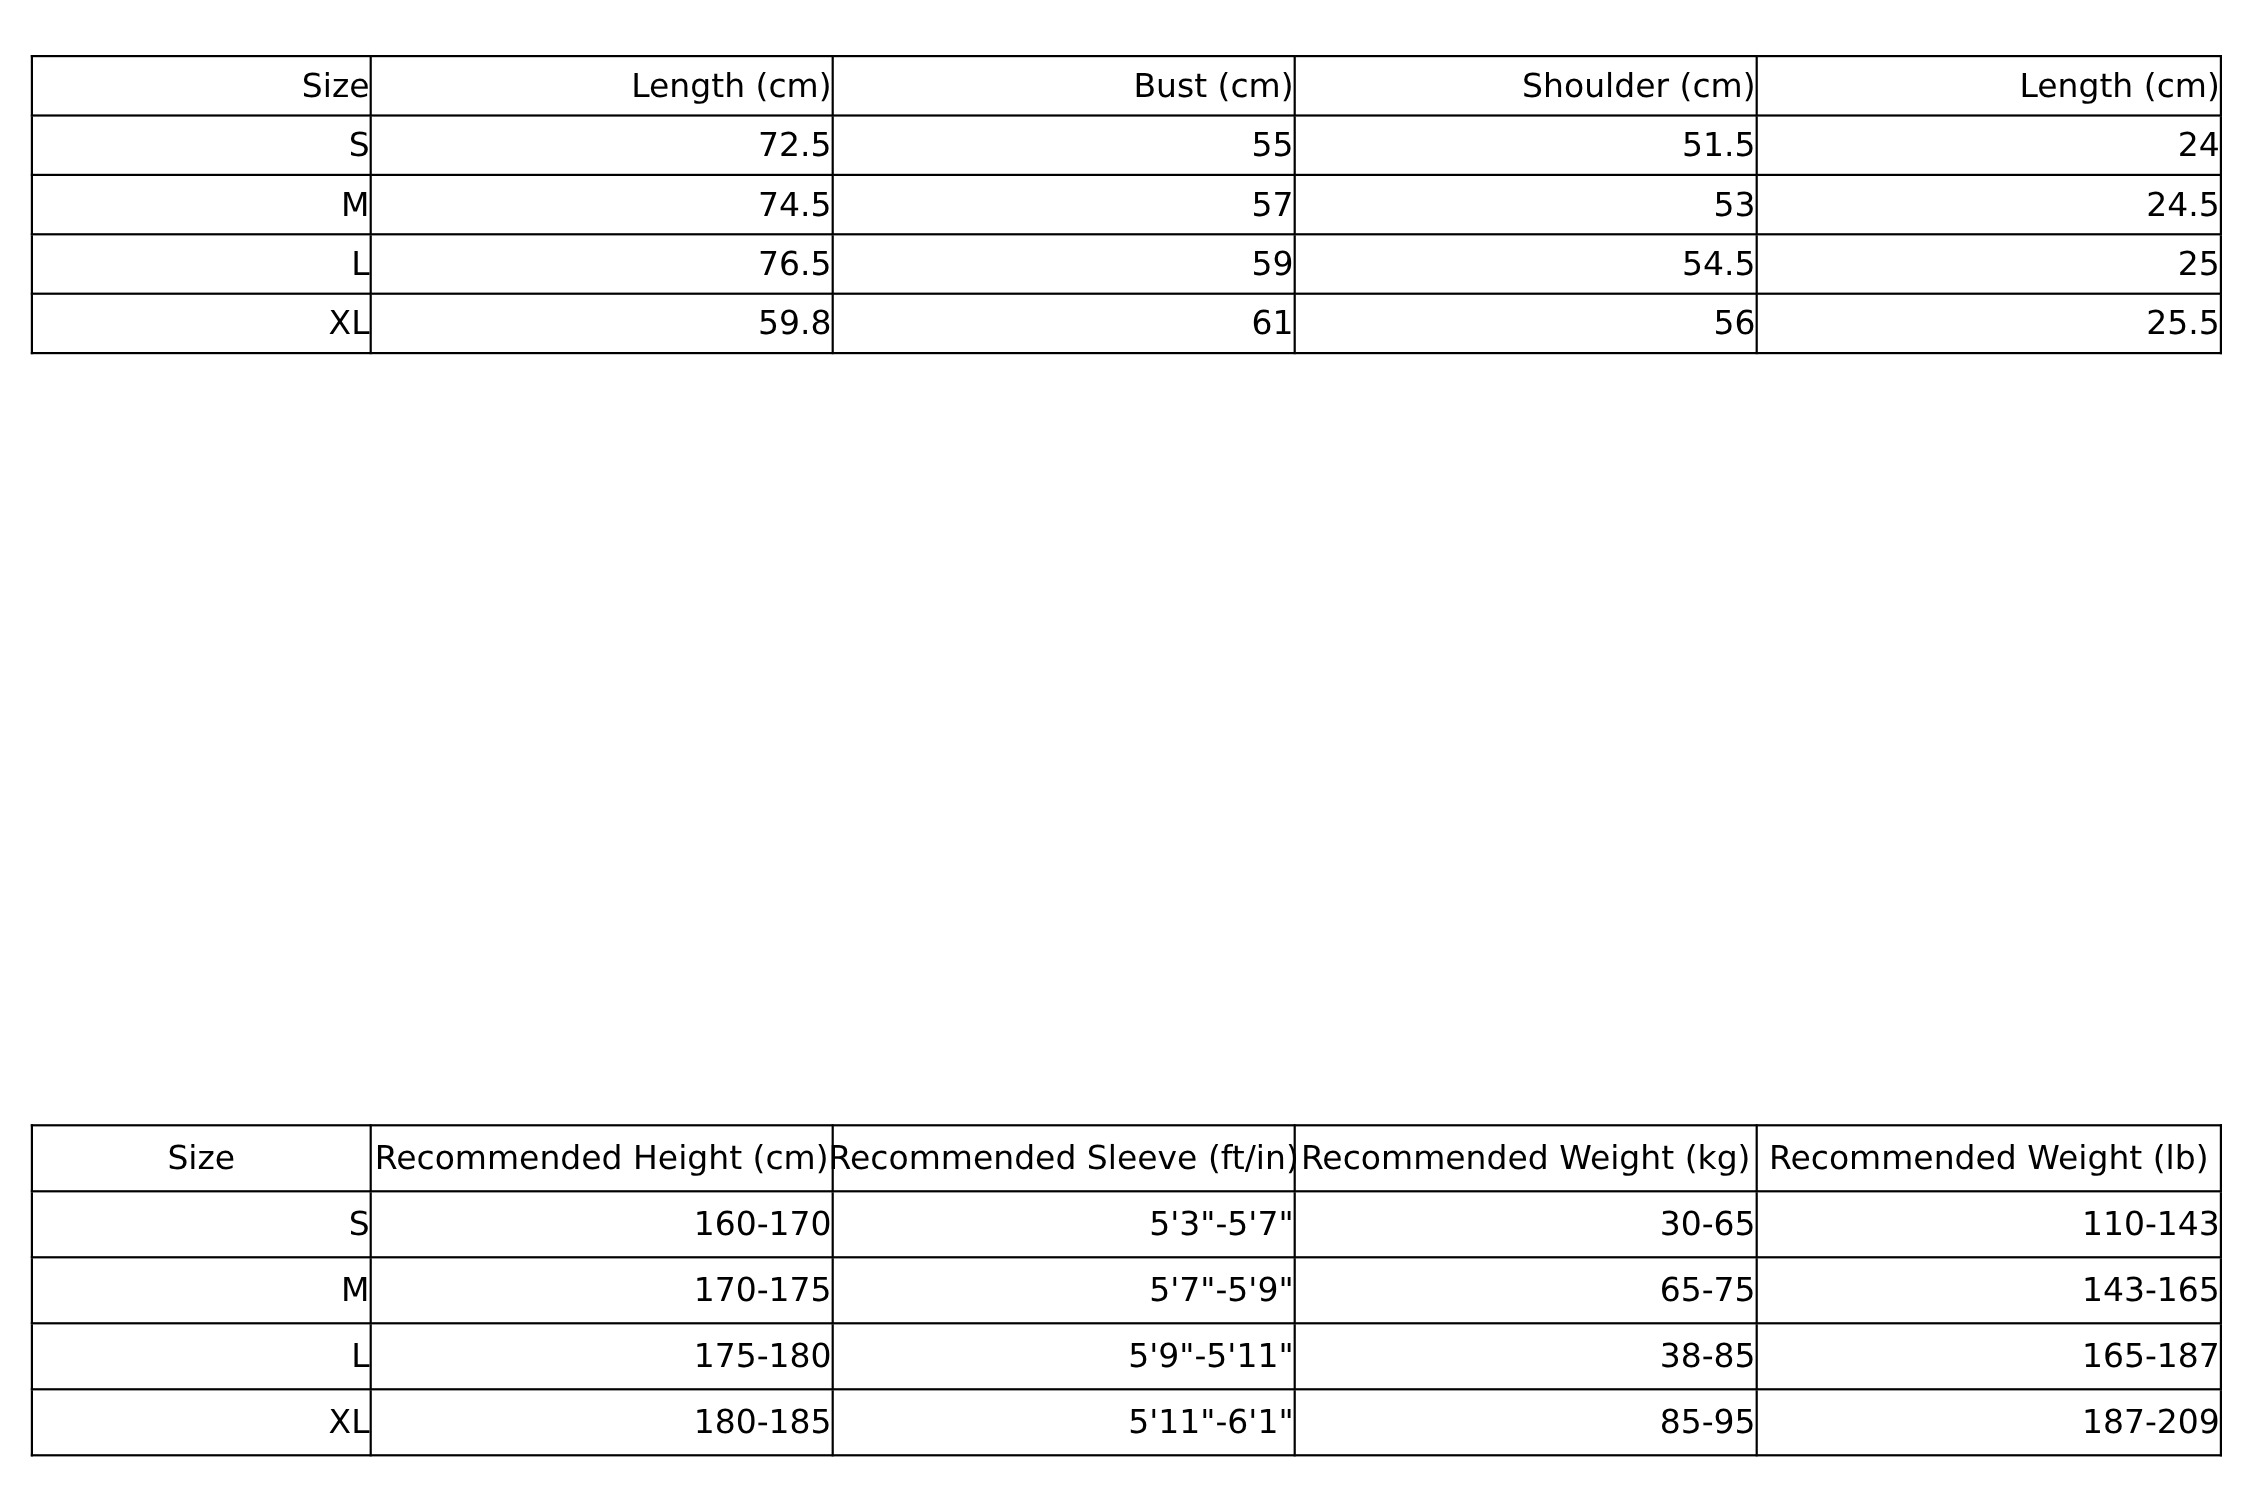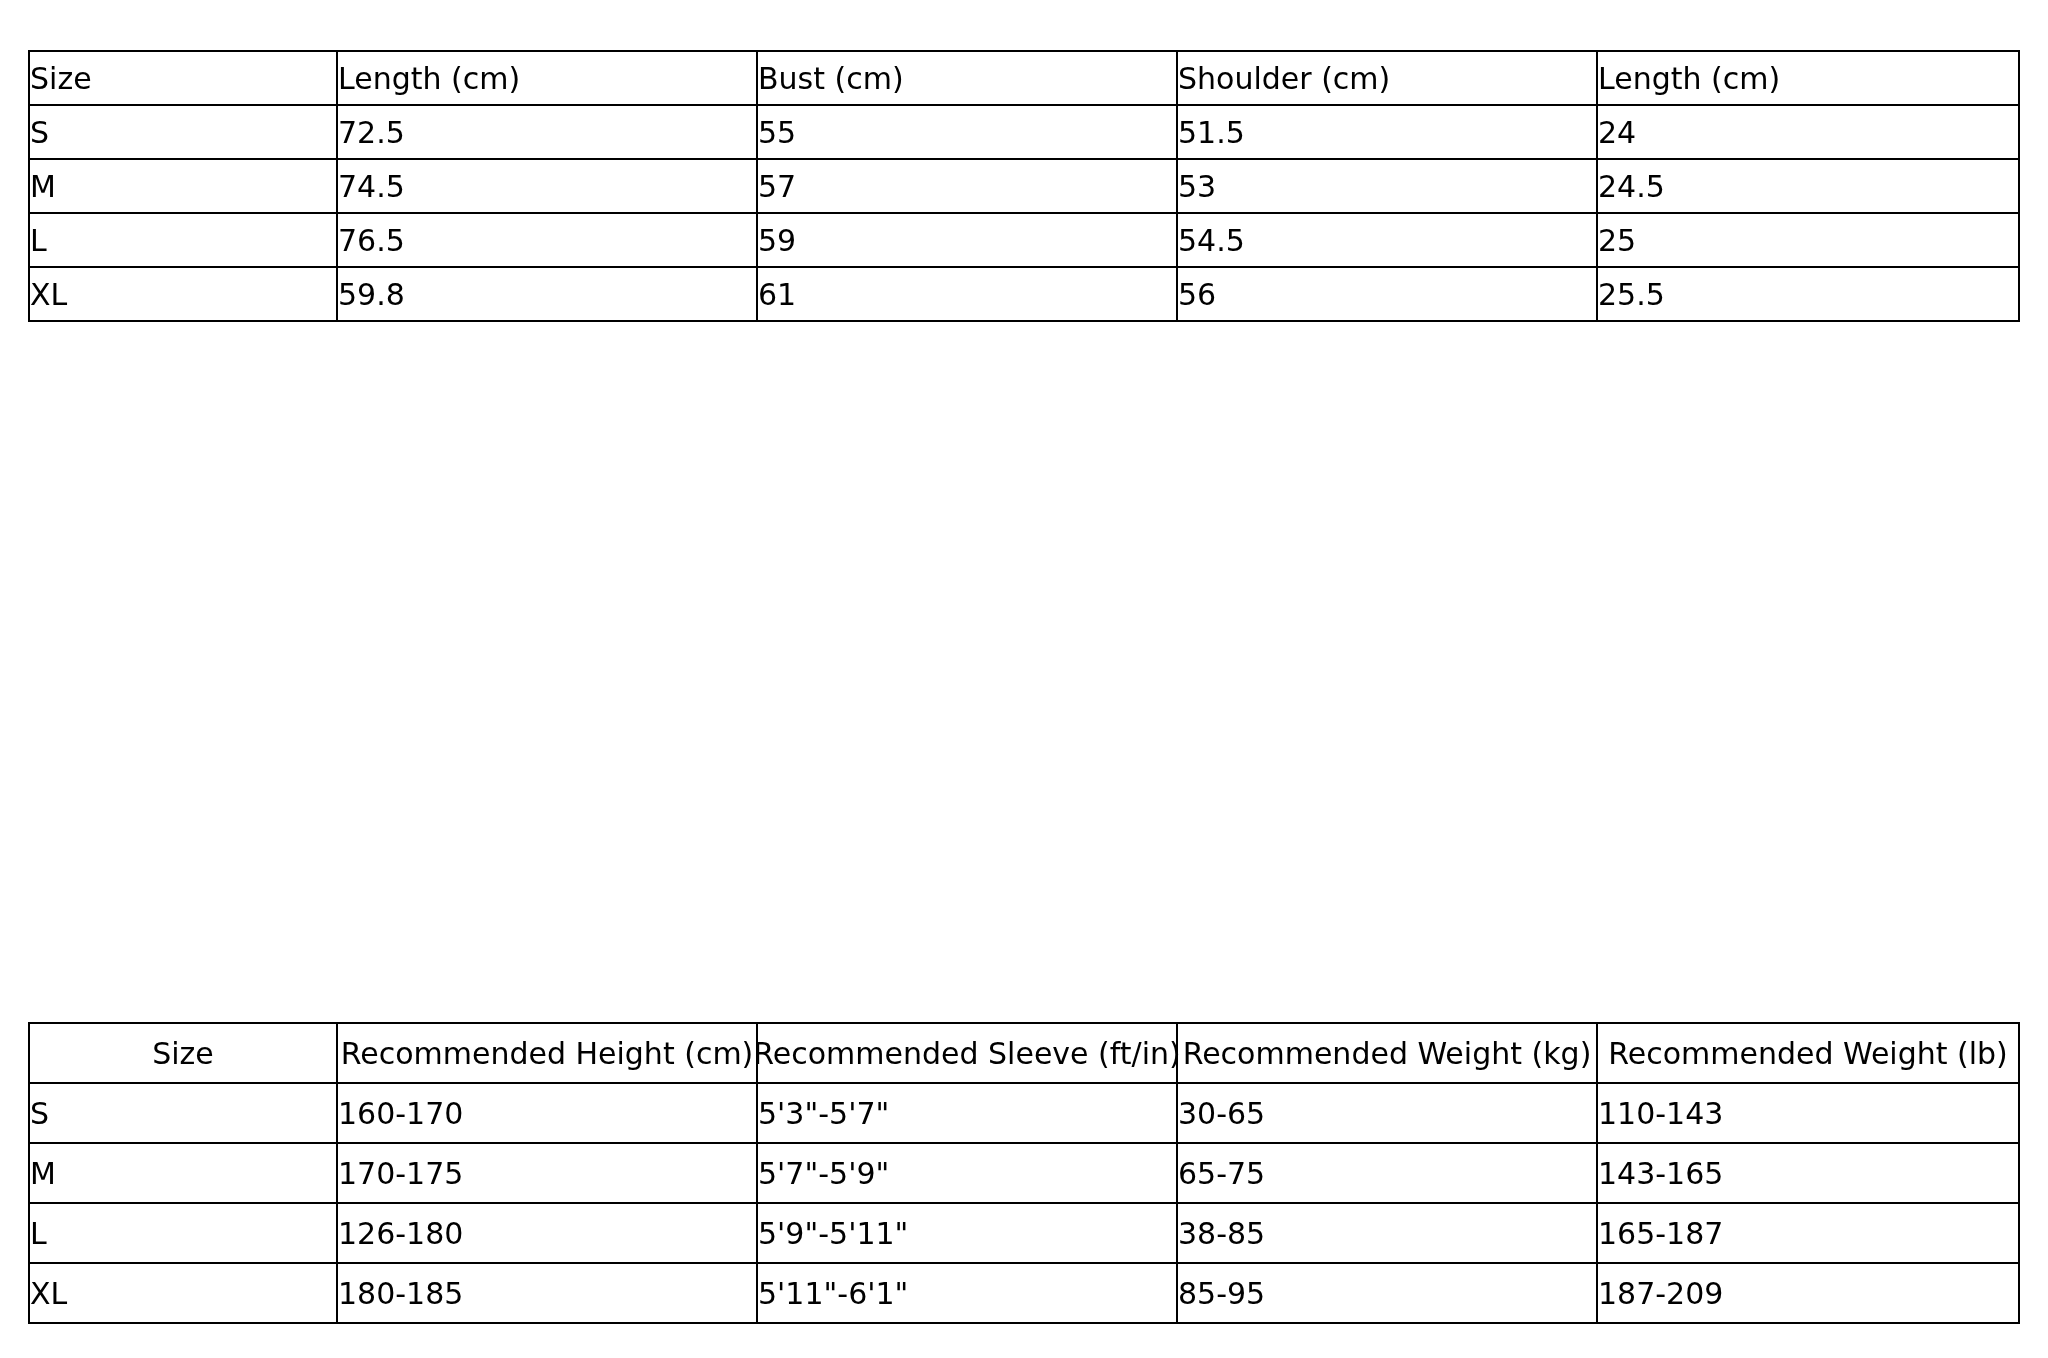--- a/index.html
+++ b/index.html
@@ -26,21 +26,21 @@
 
   table.size-table {
     position: absolute;
     border-collapse: collapse;
     table-layout: fixed;
     background: #ffffff;
   }
   table.size-table td,
   table.size-table th {
     border: 2px solid #000000;
-    text-align: left;
+    text-align: right;
     vertical-align: middle;
     font-weight: normal;
     font-size: 30px;
     line-height: 1.1;
     padding: 0;
     white-space: nowrap;
     overflow: visible;
   }
 
   
@@ -179,21 +179,21 @@
       </tr>
       <tr>
         <td>M</td>
         <td>170-175</td>
         <td>5'7"-5'9"</td>
         <td>65-75</td>
         <td>143-165</td>
       </tr>
       <tr>
         <td>L</td>
-        <td>126-180</td>
+        <td>175-180</td>
         <td>5'9"-5'11"</td>
         <td>38-85</td>
         <td>165-187</td>
       </tr>
       <tr>
         <td>XL</td>
         <td>180-185</td>
         <td>5'11"-6'1"</td>
         <td>85-95</td>
         <td>187-209</td>

